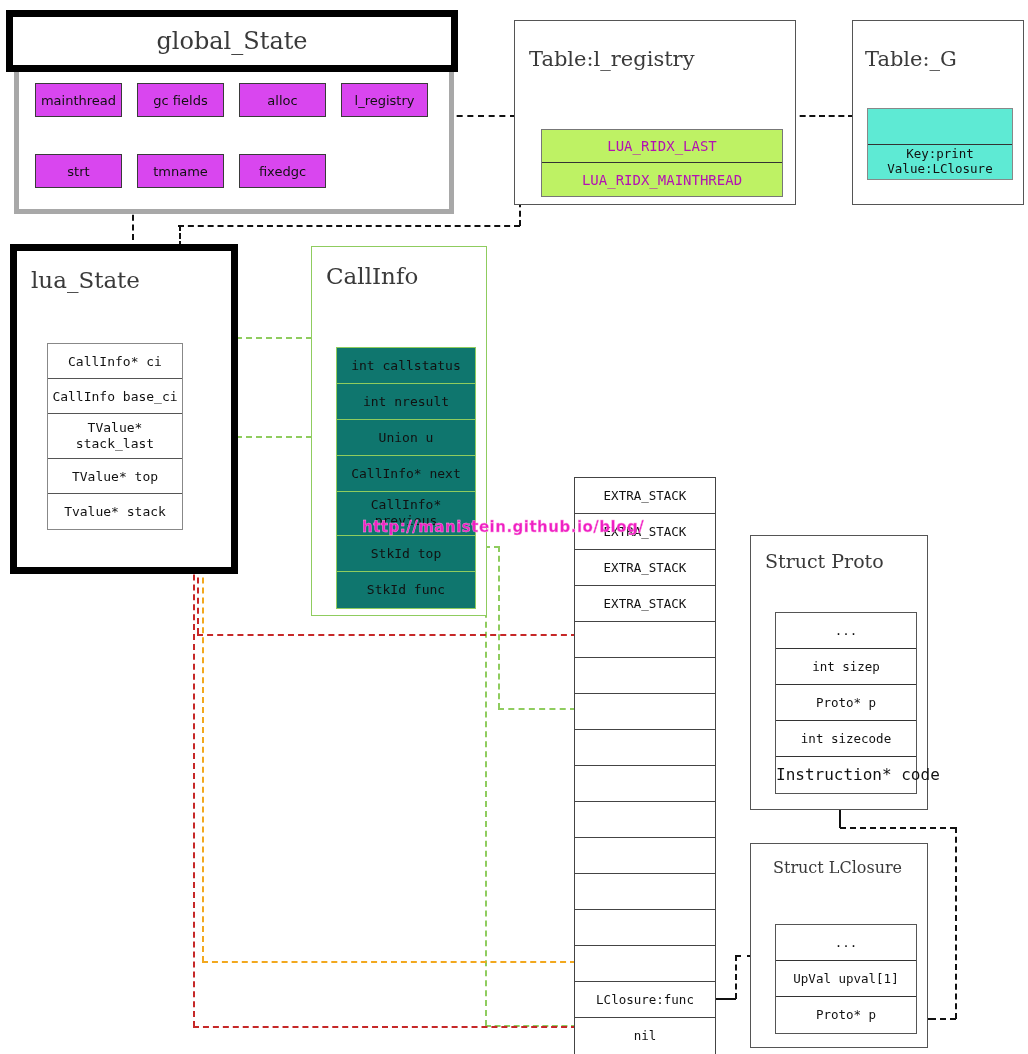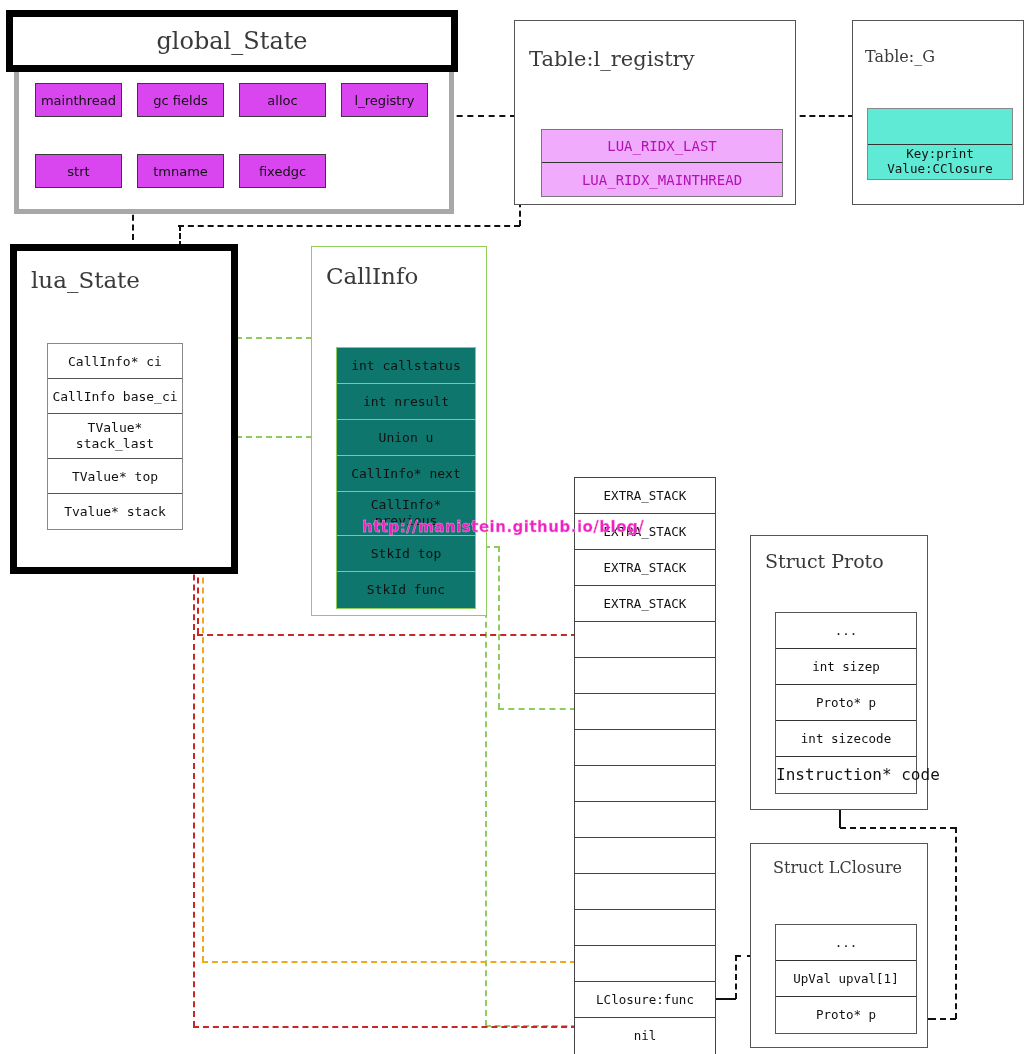--- a/index.html
+++ b/index.html
@@ -17,28 +17,28 @@
   #gs-header .title{left:0;top:0;width:100%;height:100%;display:flex;align-items:center;
       justify-content:center;font-size:24px;color:#3a3a3a;}
 
   .gs-field{position:absolute;border:1.5px solid #3a3a3a;background:#d946ef;
       display:flex;align-items:center;justify-content:center;
       font-family:"DejaVu Sans",sans-serif;font-size:13px;color:#111;}
 
   
   #reg-box{left:514px;top:20px;width:282px;height:185px;border:1.6px solid #555;}
   #reg-box .title{left:14px;top:26px;font-size:21px;}
-  .reg-rows{position:absolute;left:26px;top:108px;width:240px;border:1.6px solid #777;background:#f0abfc;}
+  .reg-rows{position:absolute;left:26px;top:108px;width:240px;border:1.6px solid #777;background:#bef264;}
   .reg-row{height:33px;display:flex;align-items:center;justify-content:center;
       font-family:"DejaVu Sans Mono","Liberation Mono",monospace;font-size:14px;
       color:#b312b3;border-bottom:1.6px solid #333;box-sizing:border-box;}
   .reg-row:last-child{border-bottom:none;}
 
   #g-box{left:852px;top:20px;width:172px;height:185px;border:1.6px solid #555;}
-  #g-box .title{left:12px;top:26px;font-size:16px;}
+  #g-box .title{left:12px;top:26px;font-size:21px;}
   .g-rows{position:absolute;left:14px;top:87px;width:144px;border:1.8px solid #888;background:#5eead4;}
   .g-empty{height:36px;border-bottom:1.8px solid #333;box-sizing:border-box;}
   .g-kv{padding:1px 0 3px;text-align:center;font-family:"DejaVu Sans Mono","Liberation Mono",monospace;
       font-size:12.5px;line-height:15px;color:#111;}
 
   
   #ls-box{left:10px;top:244px;width:228px;height:330px;border:7px solid #000;}
   #ls-box .title{left:14px;top:16px;font-size:23px;}
   .ls-rows{position:absolute;left:30px;top:92px;width:134px;border:1.4px solid #888;background:#fff;}
   .ls-row{border-bottom:1.4px solid #555;box-sizing:border-box;text-align:center;
@@ -185,21 +185,21 @@
       <div class="reg-row">LUA_RIDX_MAINTHREAD</div>
     </div>
   </div>
 
   <div class="box" id="g-box">
     <div class="title">Table:_G</div>
     <div class="g-rows">
       <div class="g-empty"></div>
       <div class="g-kv">
         <div>Key:print</div>
-        <div>Value:CClosure</div>
+        <div>Value:LClosure</div>
       </div>
     </div>
   </div>
 
   <div class="box" id="ls-box">
     <div class="title">lua_State</div>
     <div class="ls-rows">
       <div class="ls-row">CallInfo* ci</div>
       <div class="ls-row">CallInfo base_ci</div>
       <div class="ls-row two" style="white-space:pre-line;">TValue*

